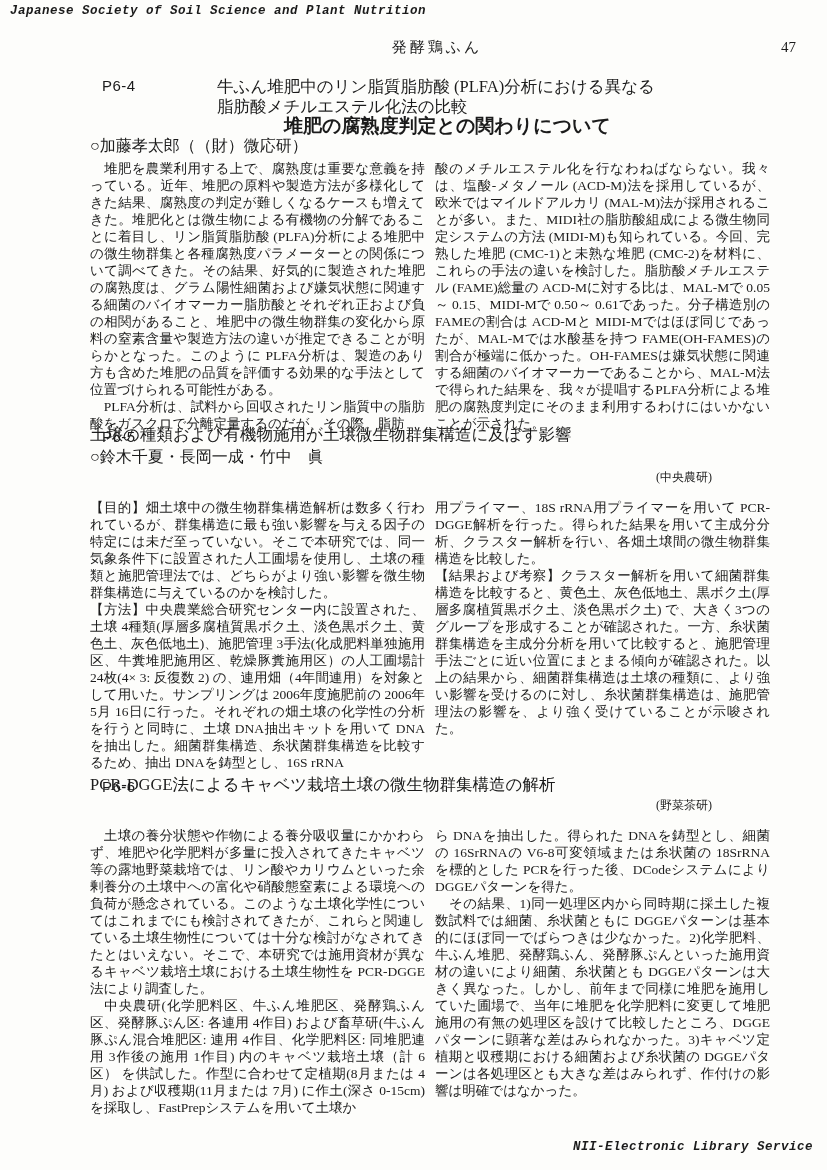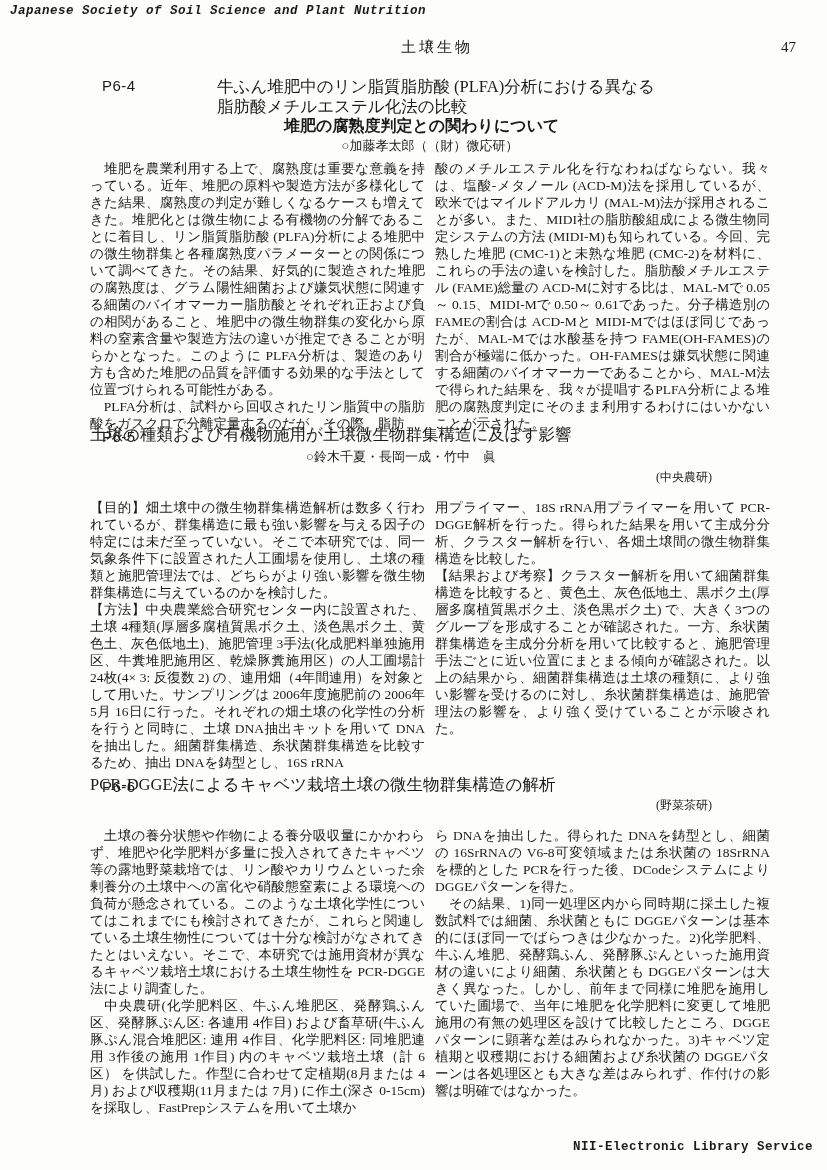--- a/index.html
+++ b/index.html
@@ -56,32 +56,32 @@
   .p64-titles {
     margin-left: 127px;
     font-size: 16.5px;
     line-height: 20px;
     padding-top: 3px;
   }
   .p64-subtitle {
     margin-left: 194px;
     font-family: Liberation Sans, sans-serif;
     font-weight: 600;
-    font-size: 16px;
+    font-size: 19px;
     line-height: 16px;
     margin-top: 1px;
   }
   .centered-title {
     text-align: left;
     font-size: 16.5px;
     line-height: 20px;
   }
   .authors-line {
-    text-align: center;
-    font-size: 13px;
+    text-align: left;
+    font-size: 16px;
     line-height: 20px;
     margin-top: 2px;
   }
   .affil-line {
     text-align: right;
     font-size: 12px;
     line-height: 20px;
   }
   .narrow-right { padding-right: 58px; }
   .body-cols { display: flex; gap: 10px; margin-top: 4px; }
@@ -91,34 +91,35 @@
     font-size: 13.5px;
     line-height: 17px;
     text-align: justify;
     white-space: pre-wrap;
   }
   .footer {
     position: absolute;
     top: 1140px;
     right: 38px;
     font-family: "Liberation Mono", "DejaVu Sans Mono", monospace;
+    font-style: italic;
     font-weight: bold;
     font-size: 12.5px;
     letter-spacing: 0.5px;
   }
 </style>
 </head>
 <body>
 
 <div class="page">
 
   <div class="watermark">Japanese Society of Soil Science and Plant Nutrition</div>
 
   <div class="page-header">
-    <span class="section-title">土壌生物</span>
+    <span class="section-title">発酵鶏ふん</span>
     <span class="page-number">47</span>
   </div>
 
   <section class="abstract" id="abs-p64">
     <div class="abs-label">P6-4</div>
     <div class="p64-titles">
       <div>牛ふん堆肥中のリン脂質脂肪酸 (PLFA)分析における異なる</div>
       <div>脂肪酸メチルエステル化法の比較</div>
     </div>
     <div class="p64-subtitle">堆肥の腐熟度判定との関わりについて</div>

